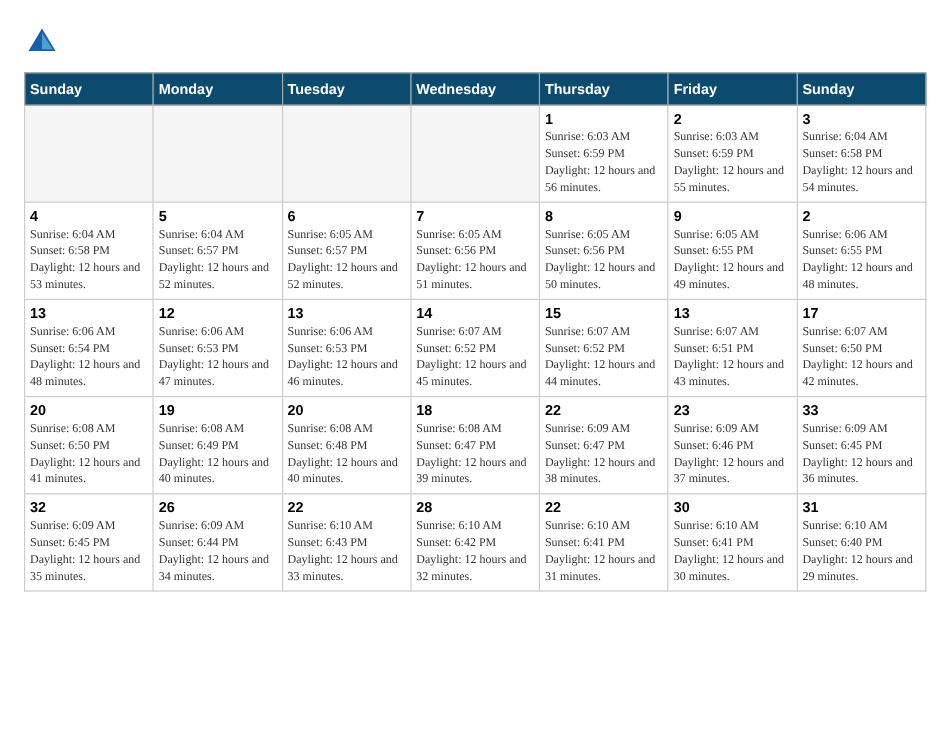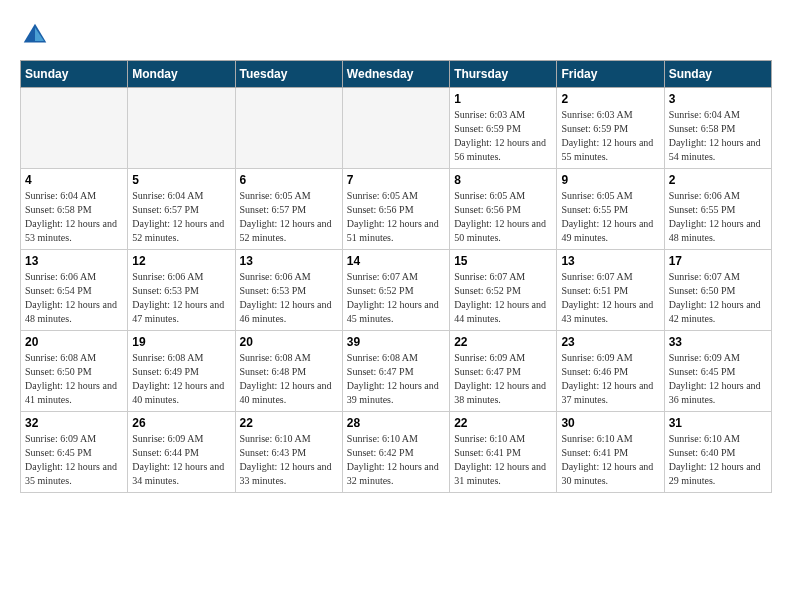--- a/index.html
+++ b/index.html
@@ -208,21 +208,21 @@
         </td>
         <td>
           <div class="day-number">19</div>
           <div class="day-info">Sunrise: 6:08 AM<br>Sunset: 6:49 PM<br>Daylight: 12 hours and 40 minutes.</div>
         </td>
         <td>
           <div class="day-number">20</div>
           <div class="day-info">Sunrise: 6:08 AM<br>Sunset: 6:48 PM<br>Daylight: 12 hours and 40 minutes.</div>
         </td>
         <td>
-          <div class="day-number">39</div>
+          <div class="day-number">18</div>
           <div class="day-info">Sunrise: 6:08 AM<br>Sunset: 6:47 PM<br>Daylight: 12 hours and 39 minutes.</div>
         </td>
         <td>
           <div class="day-number">22</div>
           <div class="day-info">Sunrise: 6:09 AM<br>Sunset: 6:47 PM<br>Daylight: 12 hours and 38 minutes.</div>
         </td>
         <td>
           <div class="day-number">23</div>
           <div class="day-info">Sunrise: 6:09 AM<br>Sunset: 6:46 PM<br>Daylight: 12 hours and 37 minutes.</div>
         </td>

